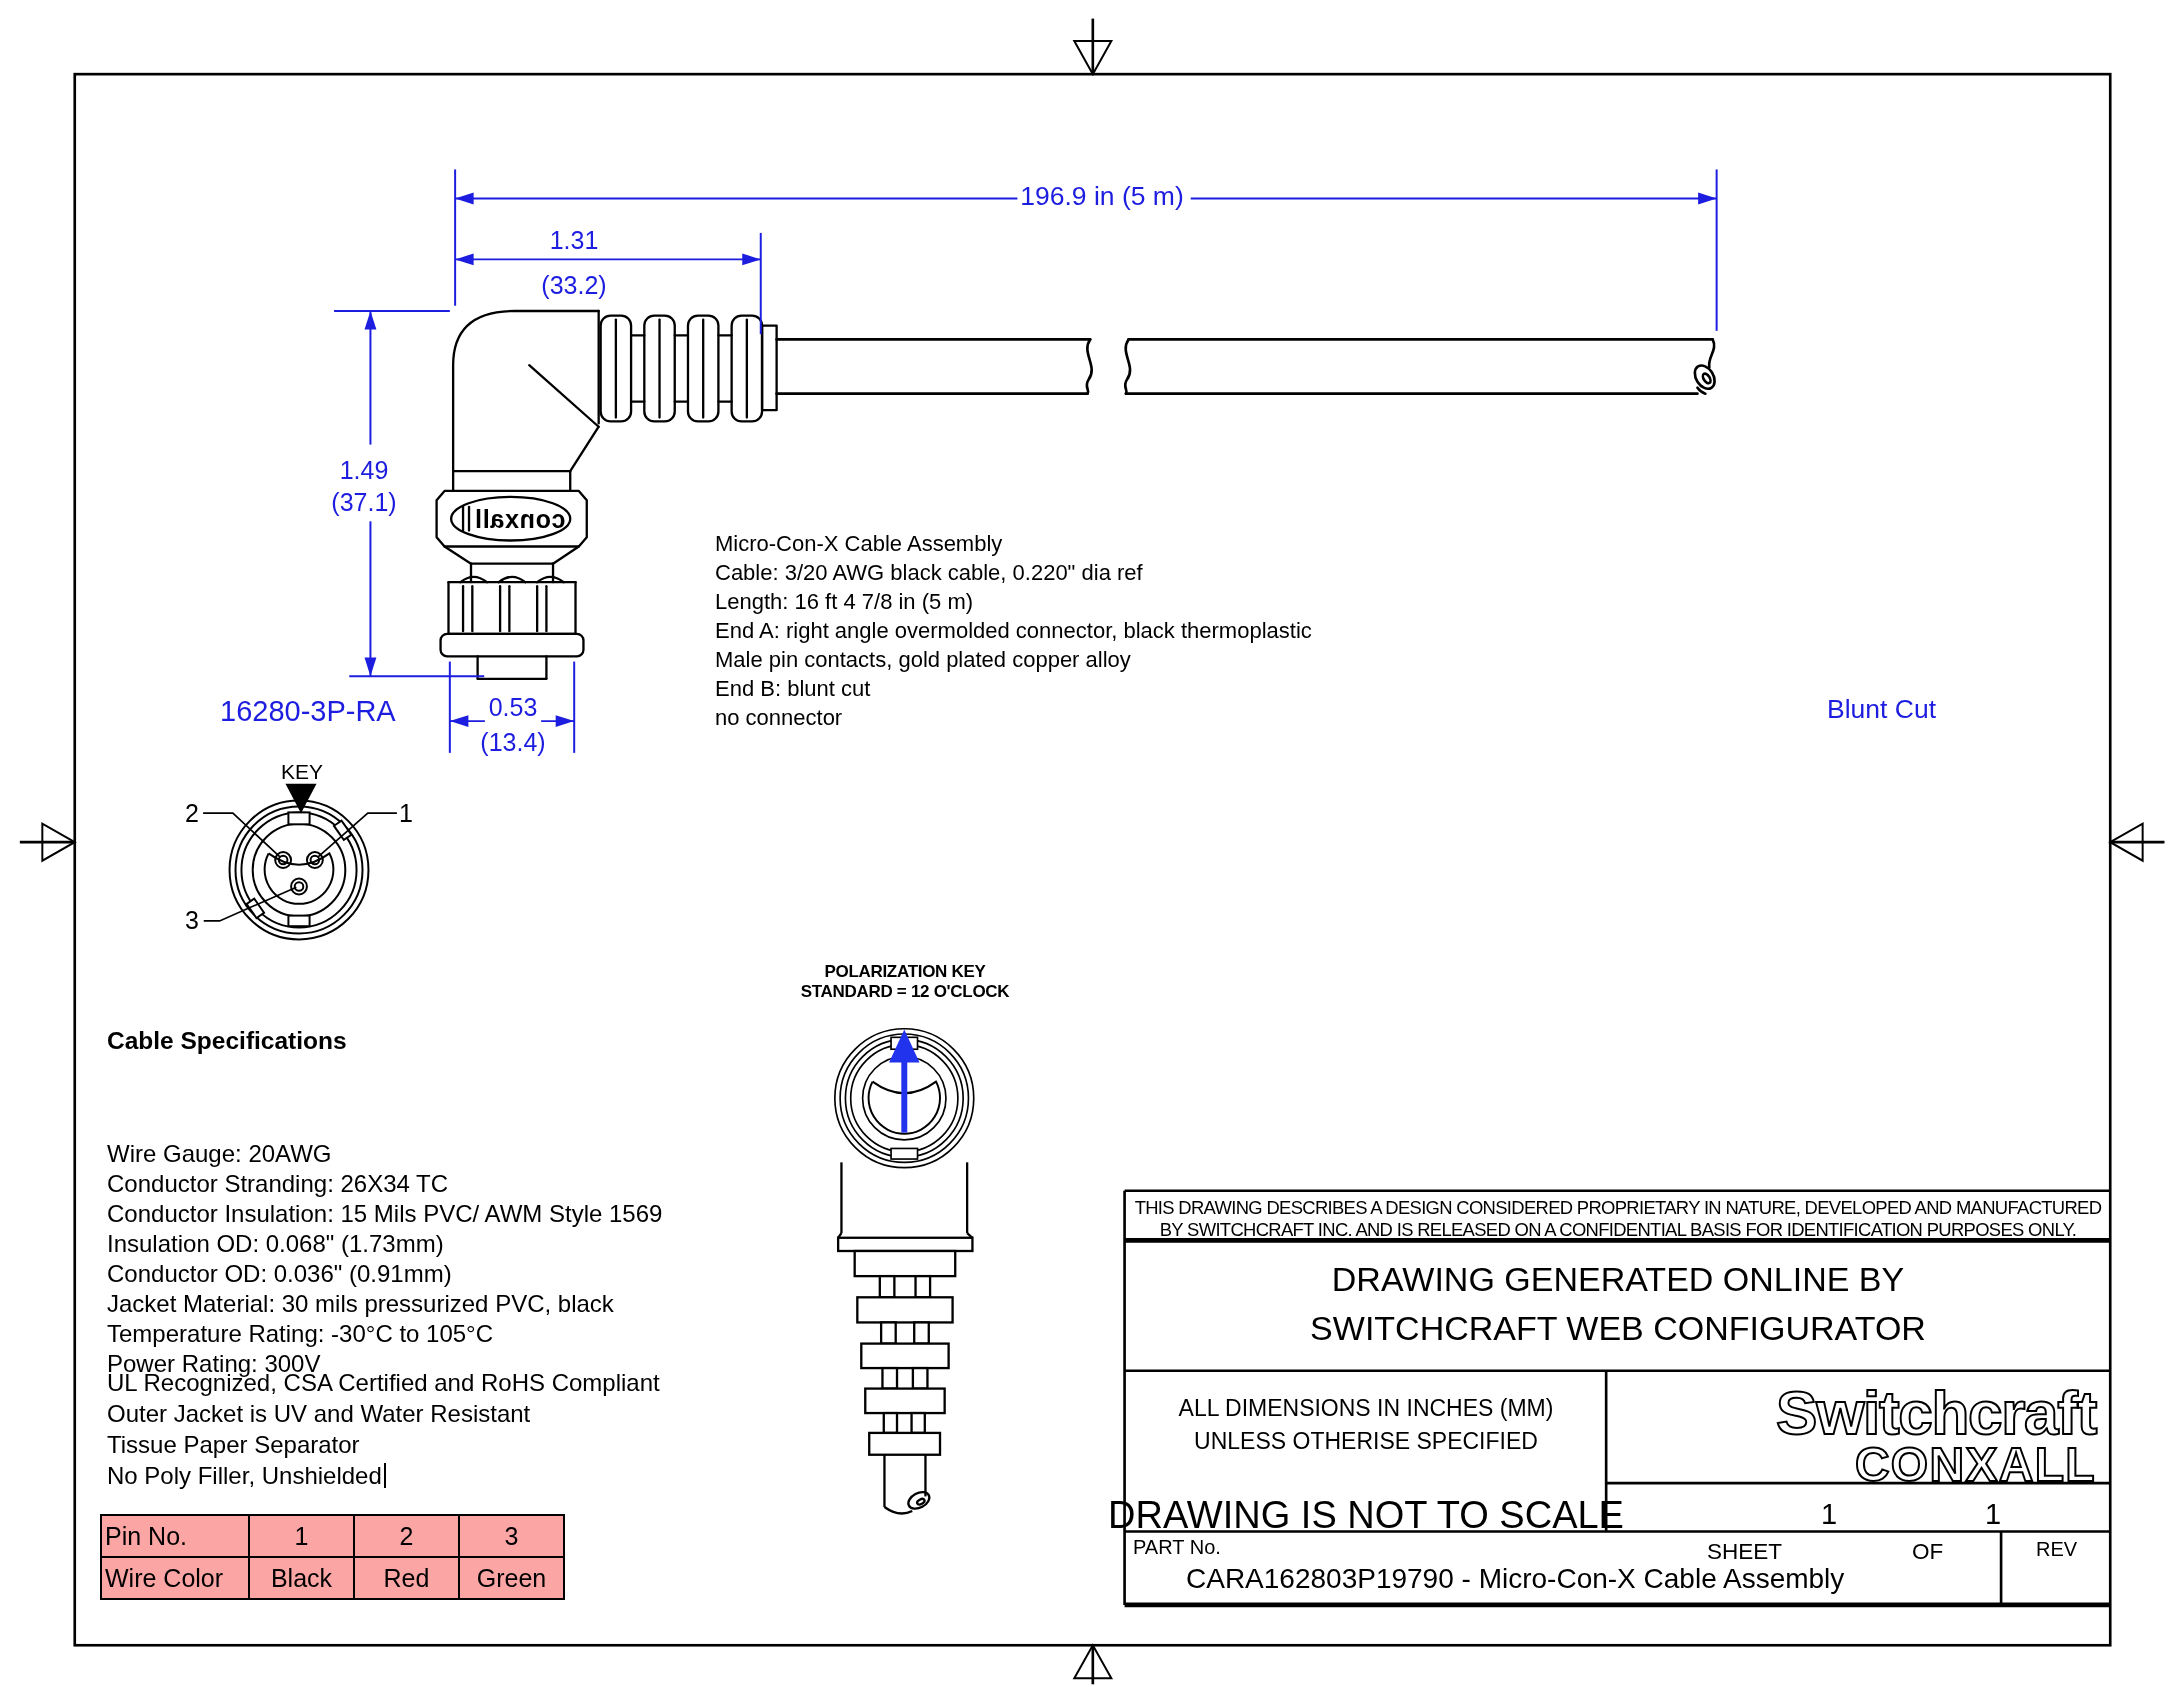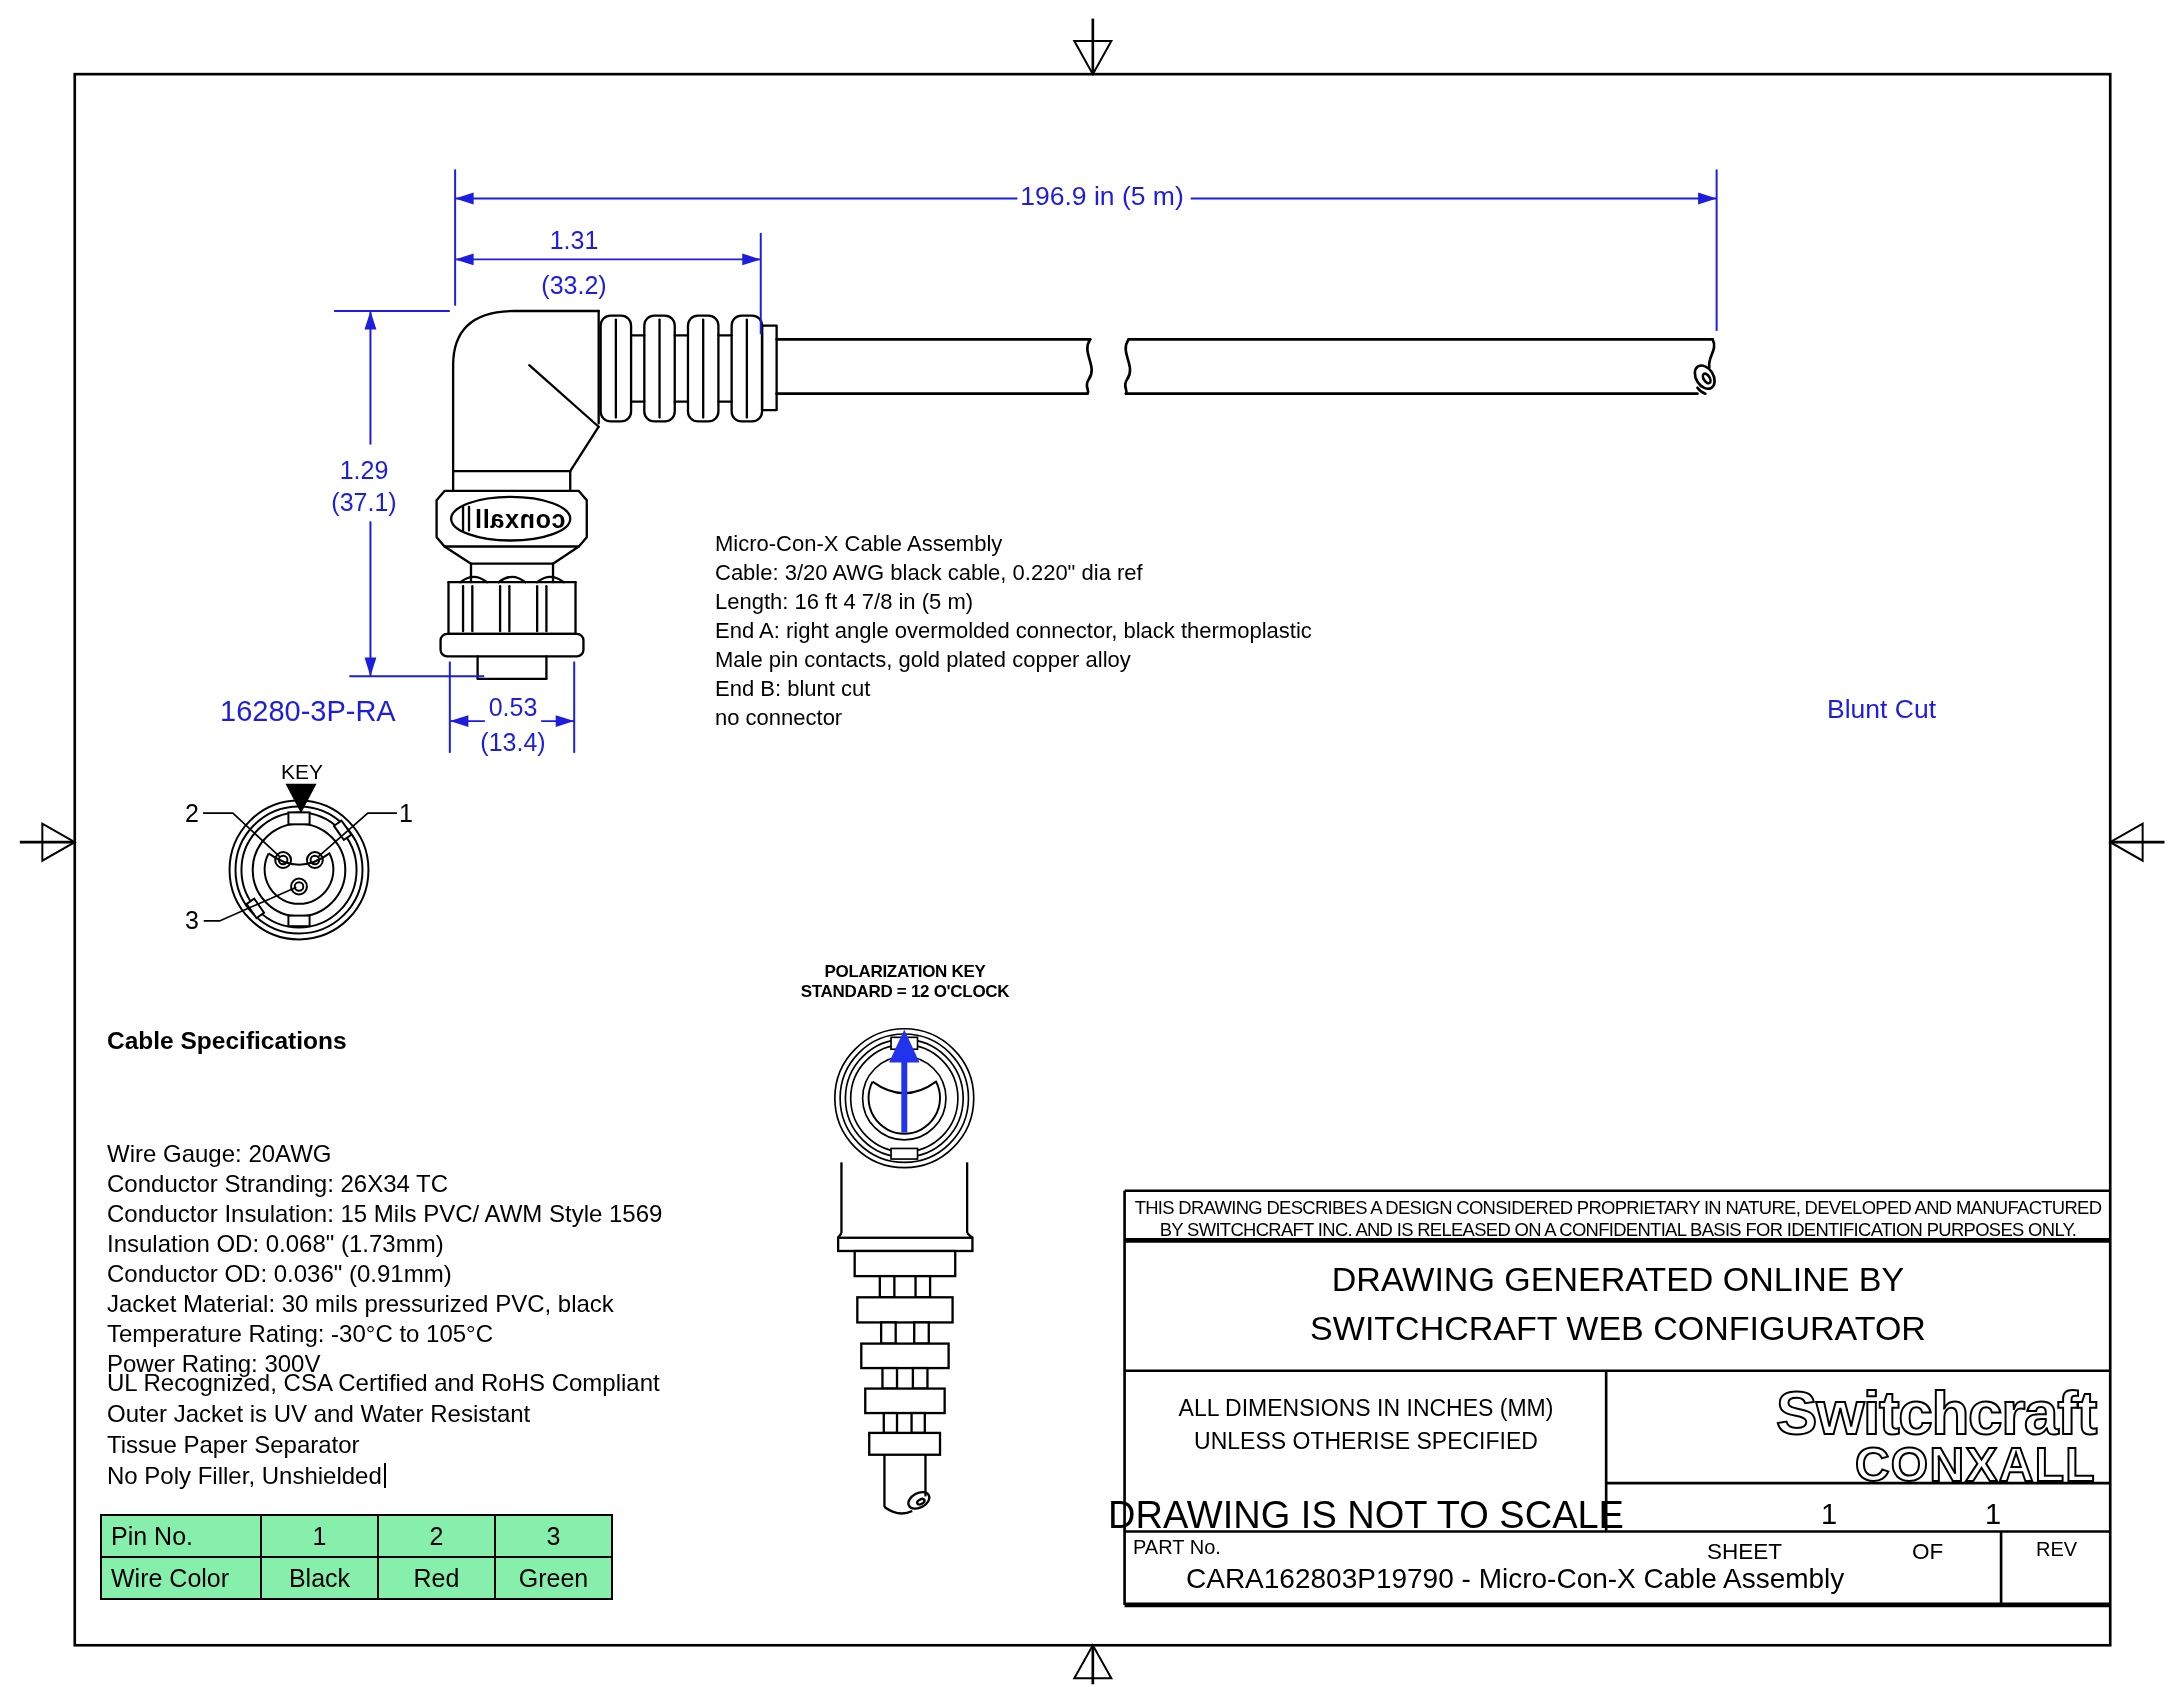--- a/index.html
+++ b/index.html
@@ -8,21 +8,21 @@
   .sheet svg{position:absolute;left:0;top:0;}
   .txt{position:absolute;white-space:nowrap;line-height:1;}
   .blue{color:#1d1de0;}
   .ctr{transform:translateX(-50%);text-align:center;}
   .dim{font-size:25px;}
   .desc{position:absolute;font-size:22px;line-height:29px;white-space:nowrap;}
   .specs{position:absolute;font-size:24px;line-height:30px;white-space:nowrap;}
   .notes{position:absolute;font-size:24px;line-height:31px;white-space:nowrap;}
   .cursorbar{display:inline-block;width:2.6px;height:25px;background:#000;margin-left:2px;vertical-align:-4px;}
   table.pins{position:absolute;left:100px;top:1514px;border-collapse:collapse;font-size:25px;}
-  table.pins td{border:2.6px solid #000;height:40px;padding:0 9px;background:#86efac;}
+  table.pins td{border:2.6px solid #000;height:40px;padding:0 3px;background:#fca5a5;}
   td.lbl{width:140px;text-align:left;}
   td.val{width:97px;text-align:center;}
   .tb{position:absolute;white-space:nowrap;}
   .prop{font-size:19px;letter-spacing:-0.7px;transform:translateX(-50%) scaleX(0.97);}
   .gen{font-size:34px;transform:translateX(-50%);}
   .note1{font-size:23px;transform:translateX(-50%);}
   .scale{font-size:38px;transform:translateX(-50%);}
   .logo1{font-size:62px;font-weight:bold;color:#fff;
          -webkit-text-stroke:2px #000;text-shadow:0 0 0.7px #000;transform:translateX(-100%);letter-spacing:-1.3px;}
   .logo2{font-size:48px;font-weight:bold;color:#fff;-webkit-text-stroke:2px #000;
@@ -221,21 +221,21 @@
     <line x1="1700" y1="2426" x2="3190" y2="2426" stroke-width="7"></line>
     <line x1="1700" y1="1800" x2="1700" y2="2426" stroke-width="4"></line>
     <line x1="2428" y1="2072" x2="2428" y2="2315" stroke-width="4"></line>
     <line x1="3025" y1="2315" x2="3025" y2="2426" stroke-width="4"></line>
   </g>
 </svg>
 
 <div class="txt blue ctr dim" style="left:1102px;top:183px;font-size:26.5px;text-align:center;">196.9 in (5 m)</div>
 <div class="txt blue ctr dim" style="left:574px;top:228px;">1.31</div>
 <div class="txt blue ctr dim" style="left:574px;top:273px;">(33.2)</div>
-<div class="txt blue ctr dim" style="left:364px;top:458px;">1.29</div>
+<div class="txt blue ctr dim" style="left:364px;top:458px;">1.49</div>
 <div class="txt blue ctr dim" style="left:364px;top:490px;">(37.1)</div>
 <div class="txt blue ctr dim" style="left:513px;top:695px;">0.53</div>
 <div class="txt blue ctr dim" style="left:513px;top:730px;">(13.4)</div>
 
 <div class="txt blue" style="left:220px;top:697px;font-size:29px;">16280-3P-RA</div>
 <div class="txt blue" style="left:1827px;top:696px;font-size:26.5px;">Blunt Cut</div>
 
 <div class="txt ctr" style="left:302px;top:761px;font-size:21px;">KEY</div>
 <div class="txt ctr" style="left:192px;top:801px;font-size:25px;">2</div>
 <div class="txt ctr" style="left:406px;top:801px;font-size:25px;">1</div>

